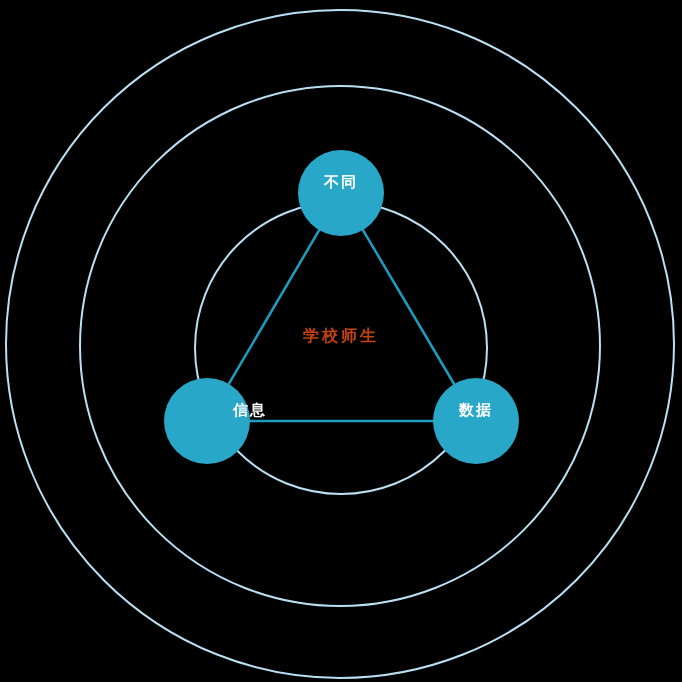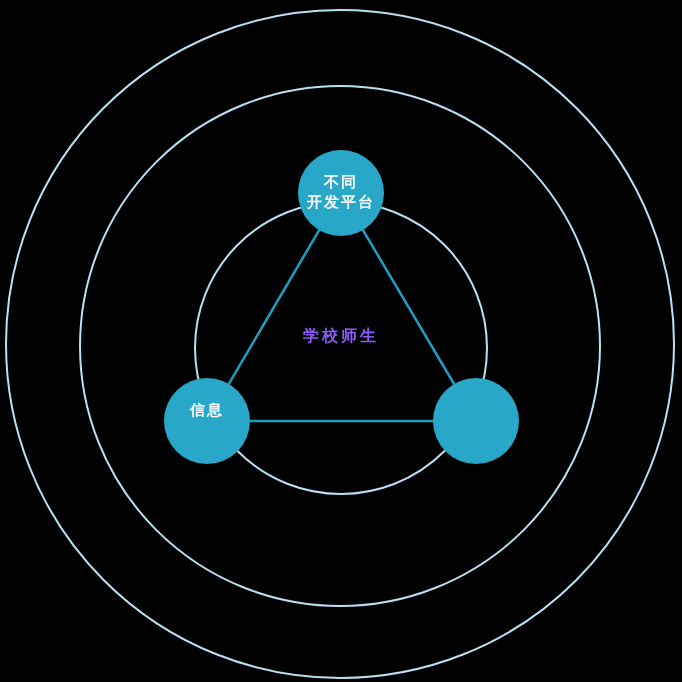--- a/index.html
+++ b/index.html
@@ -37,31 +37,31 @@
     font-size: 15px;
     font-weight: bold;
     line-height: 20px;
     letter-spacing: 2px;
     pointer-events: none;
   }
   .node-label span {
     display: block;
   }
   .node-label.top   { left: 281px; top: 172px; }
-  .node-label.left  { left: 147px; top: 400px; }
+  .node-label.left  { left: 147px; top: 400px; text-align: right; }
   .node-label.right { left: 416px; top: 400px; }
 
   
   .center-label {
     position: absolute;
     left: 0;
     top: 326px;
     width: 682px;
     text-align: center;
-    color: #8b5cf6;
+    color: #c2410c;
     font-size: 16px;
     font-weight: bold;
     letter-spacing: 3px;
     pointer-events: none;
   }
 </style>
 </head>
 <body>
 
 <div class="stage">
@@ -76,25 +76,25 @@
     <line x1="341" y1="193" x2="476" y2="421" stroke-width="2.5" stroke="#1d9ebf"></line>
     <line x1="207" y1="421" x2="476" y2="421" stroke-width="2.5" stroke="#1d9ebf"></line>
 
     <circle cx="341" cy="193" r="43" fill="#29a7c8"></circle>
     <circle cx="207" cy="421" r="43" fill="#29a7c8"></circle>
     <circle cx="476" cy="421" r="43" fill="#29a7c8"></circle>
   </svg>
 
   <div class="node-label top">
     <span>不同</span>
-    <span>开发平台</span>
   </div>
 
   <div class="node-label left">
     <span>信息</span>
   </div>
 
   <div class="node-label right">
+    <span>数据</span>
   </div>
 
   <div class="center-label">学校师生</div>
 
 </div>
 
 </body></html>

